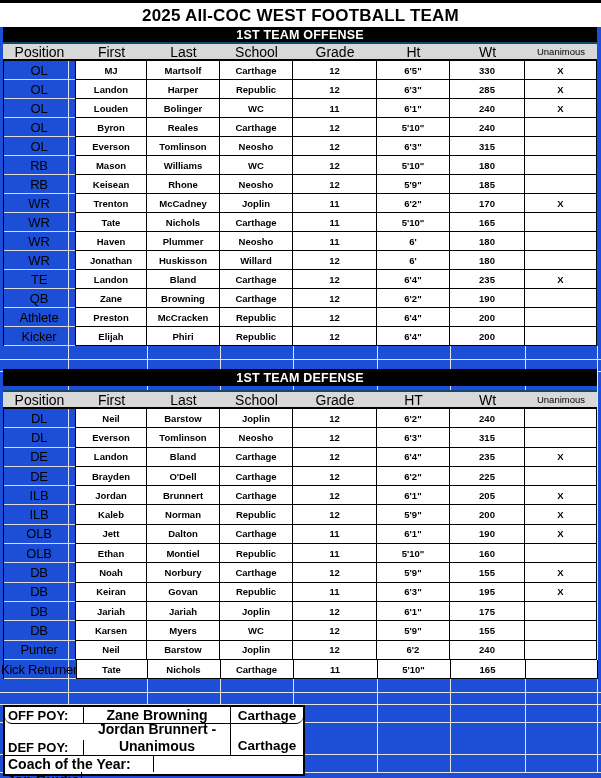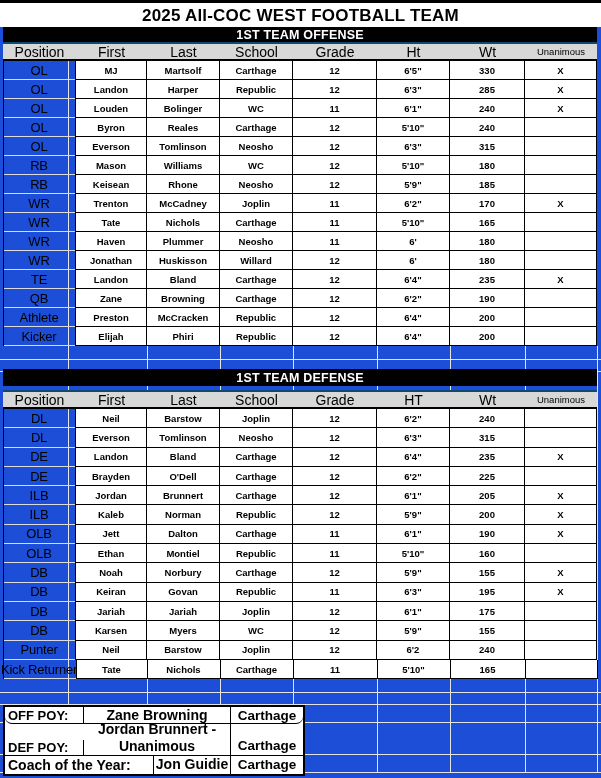--- a/index.html
+++ b/index.html
@@ -34,21 +34,21 @@
   .cell{box-sizing:border-box;border-right:1px solid #000;border-bottom:1px solid #000;
         display:flex;align-items:center;justify-content:center;
         font-size:9.5px;font-weight:bold;white-space:nowrap;}
   .c0{width:71px}.c1{width:73px}.c2{width:73px}.c3{width:84px}.c4{width:73px}.c5{width:75px}.c6{width:72px}
   
   .lborder{width:1px;background:#000;z-index:2;}
   
   #awards{left:3px;top:705px;width:302px;z-index:1;background:#fff;
           border:2px solid #000;box-sizing:border-box;font-weight:bold;}
   .arow{display:flex;border-bottom:1.5px solid #000;box-sizing:border-box;}
-  .arow:last-child{border-bottom:none;}
+  .arow:last-child{border-bottom:none;flex-direction:column;}
   .a-label{box-sizing:border-box;border-right:1.5px solid #000;display:flex;align-items:center;
            padding-left:3px;font-size:13px;white-space:nowrap;}
   .a-name{box-sizing:border-box;border-right:1.5px solid #000;display:flex;align-items:center;
           justify-content:center;text-align:center;font-size:14px;line-height:1.2;}
   .a-school{display:flex;align-items:center;justify-content:center;font-size:13.5px;}
   .row-std .a-label{width:79px}.row-std .a-name{width:147px}.row-std .a-school{width:72px}
   .row-coach .a-label{width:149px;font-size:14px}.row-coach .a-name{width:77px}.row-coach .a-school{width:72px}
   #award-row-def{height:32px;align-items:flex-end;}
   #award-row-off{height:17px;border-radius:7px;}
   #award-row-coach{height:17.5px;}

